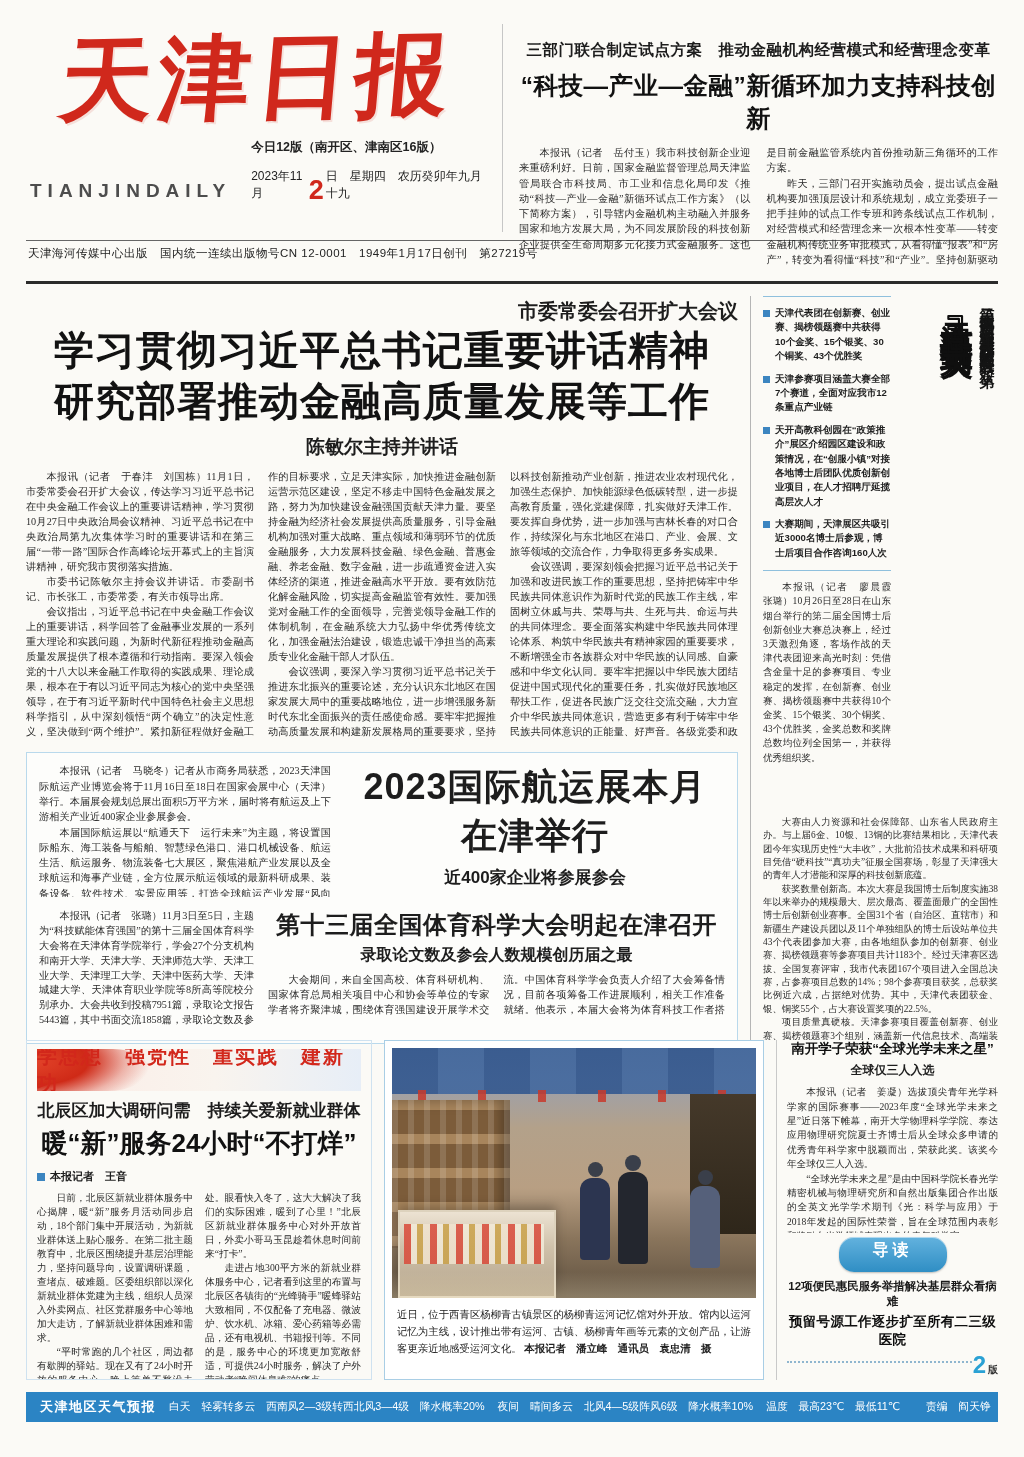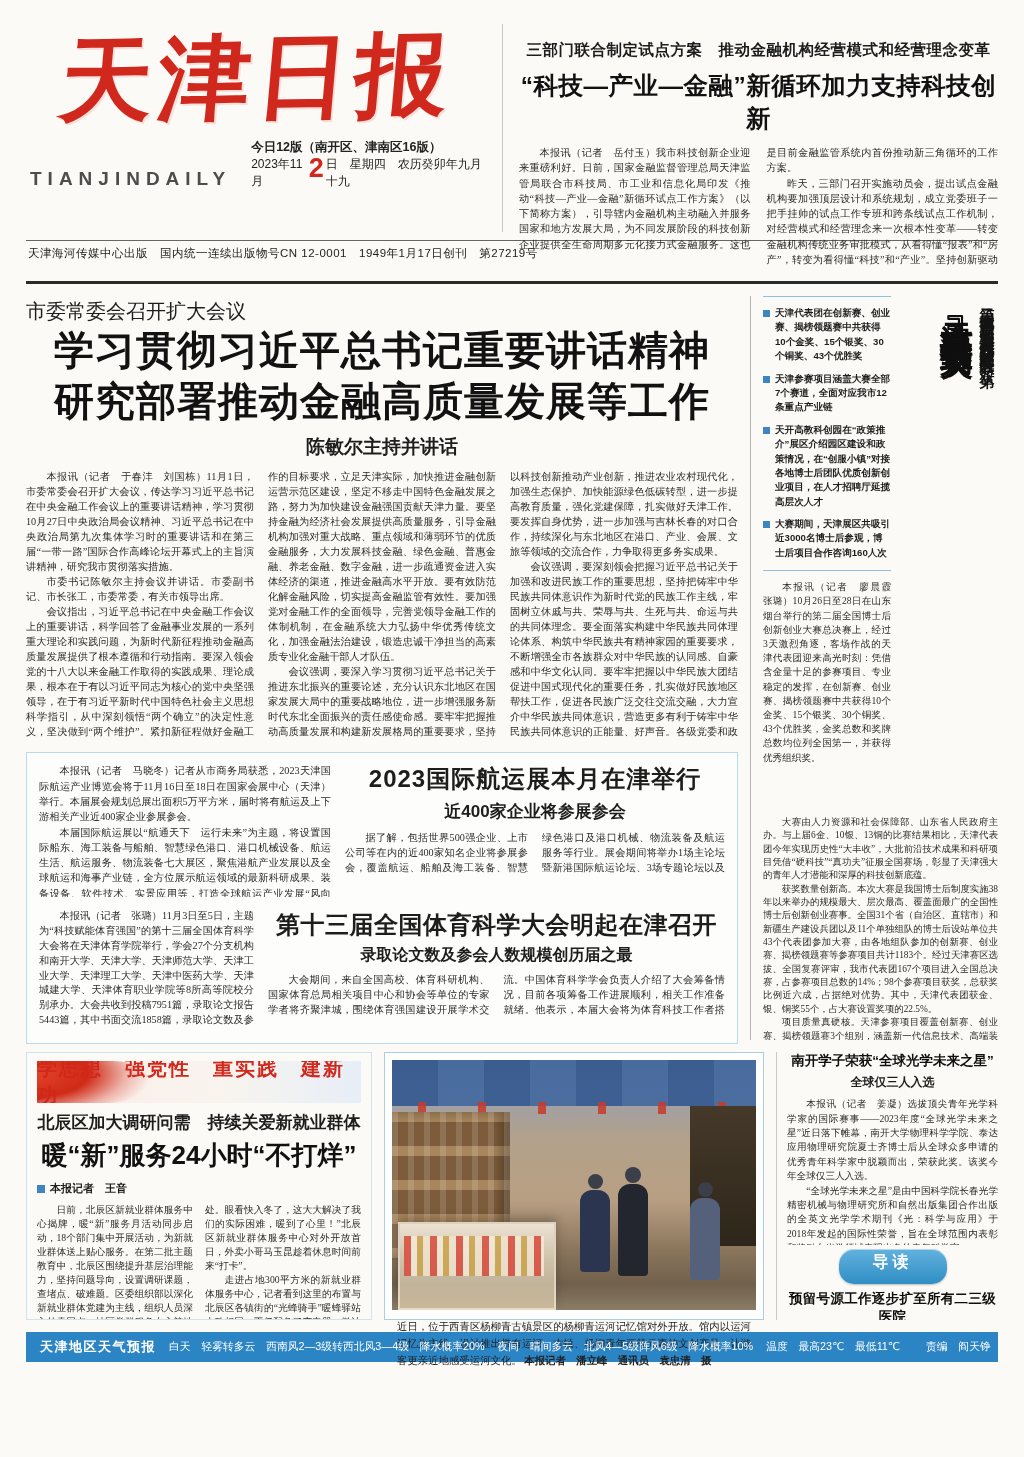--- a/index.html
+++ b/index.html
@@ -17,48 +17,48 @@
   .mast-title {
     font-family:"DejaVu Serif","Liberation Serif",serif; font-weight:bold;
     font-size:92px; line-height:1.12; color:#d0281c; letter-spacing:6px;
     text-align:center; transform:skewX(-6deg) rotate(-1deg);
     text-shadow:2px 2px 0 rgba(208,40,28,.12);
   }
   .mast-row { display:flex; align-items:flex-end; margin-top:10px; padding:0 4px; }
   .mast-en { font-weight:bold; font-size:19px; letter-spacing:6px; color:#4d4d4d; }
   .mast-dates { margin-left:20px; }
   .edition { font-weight:bold; font-size:12.5px; color:#222; }
-  .dateline { font-size:12px; margin-top:0; color:#222; display:flex; align-items:flex-start; }
+  .dateline { font-size:12px; margin-top:12px; color:#222; display:flex; align-items:flex-end; }
   .date-day { color:#d0281c; font-weight:bold; font-size:27px; line-height:.9; padding:0 2px; }
 
   .topstory { flex:1; border-left:1px solid #c6c6c6; margin-left:14px; padding-left:16px; padding-top:4px; }
   .ts-kicker { text-align:center; font-weight:bold; font-size:15.5px; letter-spacing:.5px;margin-top:12px; }
   .ts-headline { text-align:center; font-weight:800; font-size:24.5px; letter-spacing:.5px; margin:8px 0 10px; color:#111; }
   .bodytext { font-family:"Liberation Serif","DejaVu Serif",serif; text-align:justify; color:#2a2a2a; }
   .bodytext p { text-indent:2em; }
   .ts-body { column-count:2; column-gap:16px; font-size:10.2px; line-height:1.5; height:128px; overflow:hidden; }
 
   .publine {
     margin-top:8px; border-top:1px solid #666; border-bottom:3px solid #2b2b2b;
     font-size:11.5px; padding:5px 2px 20px; letter-spacing:.5px; color:#222;
   }
 
   
   .midzone { display:flex; margin-top:12px; height:744px; }
   .mainleft { width:712px; }
-  .ms-kicker { text-align:left; font-weight:normal; font-size:20px; margin-top:2px; }
+  .ms-kicker { text-align:right; font-weight:bold; font-size:20px; margin-top:2px; }
   .ms-h { text-align:center; font-weight:800; font-size:40px; letter-spacing:1px; line-height:1.28; color:#121212; }
   .ms-subhead { text-align:center; font-weight:bold; font-size:19px; margin:7px 0 10px; }
   .ms-body { column-count:3; column-gap:14px; font-size:10.2px; line-height:1.47; height:272px; overflow:hidden; }
 
   .expo-box { margin-top:10px; border:1px solid #b9d9ec; background:#fdfdfb; padding:10px 12px; height:292px; overflow:hidden; }
   .expo-row { display:flex; gap:14px; height:134px; overflow:hidden; }
   .expo-lead { width:292px; font-size:10.2px; line-height:1.5; }
   .expo-main { flex:1; }
-  .expo-headline { text-align:center; font-weight:800; font-size:24px; letter-spacing:1px; }
+  .expo-headline { text-align:center; font-weight:800; font-size:36px; letter-spacing:1px; }
   .expo-subhead { text-align:center; font-weight:bold; font-size:17px; margin:5px 0 8px; }
   .expo-body { column-count:2; column-gap:14px; font-size:10.2px; line-height:1.45; height:58px; overflow:hidden; }
   .sports-row { display:flex; gap:14px; margin-top:12px; height:116px; overflow:hidden; }
   .sports-lead { width:215px; font-size:10.2px; line-height:1.45; }
   .sports-main { flex:1; }
   .sports-headline { text-align:center; font-weight:800; font-size:24px; letter-spacing:.5px; }
   .sports-subhead { text-align:center; font-weight:bold; font-size:16px; margin:4px 0 7px; }
   .sports-body { column-count:2; column-gap:14px; font-size:10.2px; line-height:1.45; height:48px; overflow:hidden; }
 
   
@@ -68,21 +68,21 @@
   .sb-bullets { border-top:1px solid #8fc0dd; border-bottom:1px solid #8fc0dd; padding:9px 0 2px; }
   .sb-bullet { display:flex; font-size:9.6px; line-height:1.5; margin-bottom:8px; font-weight:600; color:#1f1f1f; }
   .sq { flex:none; width:7px; height:7px; background:#3c85c0; margin:4px 5px 0 0; display:inline-block; }
   .sb-body1 { margin-top:9px; font-size:9.6px; line-height:1.48; overflow:hidden; }
   .sb-vertical { flex:1; writing-mode:vertical-rl; height:505px; margin-left:6px; overflow:hidden; }
   .sb-vkicker { font-weight:bold; font-size:15px; letter-spacing:2px; line-height:1.5; color:#141414; }
   .sb-vheadline { font-weight:800; font-size:33px; letter-spacing:2px; line-height:1.15; color:#0f0f0f; margin-left:4px; }
   .sb-body2 { margin-top:15px; font-size:9.4px; line-height:1.42; height:225px; overflow:hidden; }
 
   
-  .bottomzone { display:flex; gap:12px; margin-top:12px; height:268px; }
+  .bottomzone { display:flex; gap:12px; height:340px; }
   .nuanxin { width:346px; border:1px solid #cfe2f0; padding:8px 10px; overflow:hidden; }
   .banner { position:relative; height:42px; margin-bottom:8px; display:flex; align-items:center; justify-content:center;
     background:linear-gradient(90deg,#fcece6,#f9f4ee 55%,#e7eef7); overflow:hidden; }
   .banner-flag { position:absolute; left:-8px; top:0; width:120px; height:100%;
     background:radial-gradient(130% 150% at 0% 30%, #e4452b 0%, #cf2a17 38%, rgba(207,42,23,.3) 62%, transparent 78%);
     border-radius:0 60% 70% 0 / 0 100% 100% 0; }
   .banner-text { position:relative; color:#d2271b; font-weight:800; font-size:20px; letter-spacing:2px; }
   .nx-kicker { text-align:center; font-weight:bold; font-size:17px; margin:3px 0 4px; }
   .nx-headline { text-align:center; font-weight:800; font-size:26px; margin:1px 0 8px; color:#111; }
   .nx-byline { font-size:11px; font-weight:bold; margin:0 0 7px; display:flex; align-items:center; }
@@ -308,20 +308,21 @@
         <div class="nk-body bodytext">
             <p>本报讯（记者　姜凝）选拔顶尖青年光学科学家的国际赛事——2023年度“全球光学未来之星”近日落下帷幕，南开大学物理科学学院、泰达应用物理研究院夏士齐博士后从全球众多申请的优秀青年科学家中脱颖而出，荣获此奖。该奖今年全球仅三人入选。</p>
             <p>“全球光学未来之星”是由中国科学院长春光学精密机械与物理研究所和自然出版集团合作出版的全英文光学学术期刊《光：科学与应用》于2018年发起的国际性荣誉，旨在全球范围内表彰和奖励在光学领域表现出色的青年科学家。</p>
           </div>
       </div>
 
       <div class="guide">
         <div class="guide-pill">导读</div>
 
         <div class="guide-item">
+          <div class="g-line1">12项便民惠民服务举措解决基层群众看病难</div>
           <div class="g-line2">预留号源工作逐步扩至所有二三级医院</div>
           <div class="g-page">
             <span class="g-num">2</span>
             <span class="g-suffix">版</span>
           </div>
         </div>
 
         <div class="guide-item">
           <div class="g-line1">首批区级综合性知识产权公共服务站名单公布</div>
 

